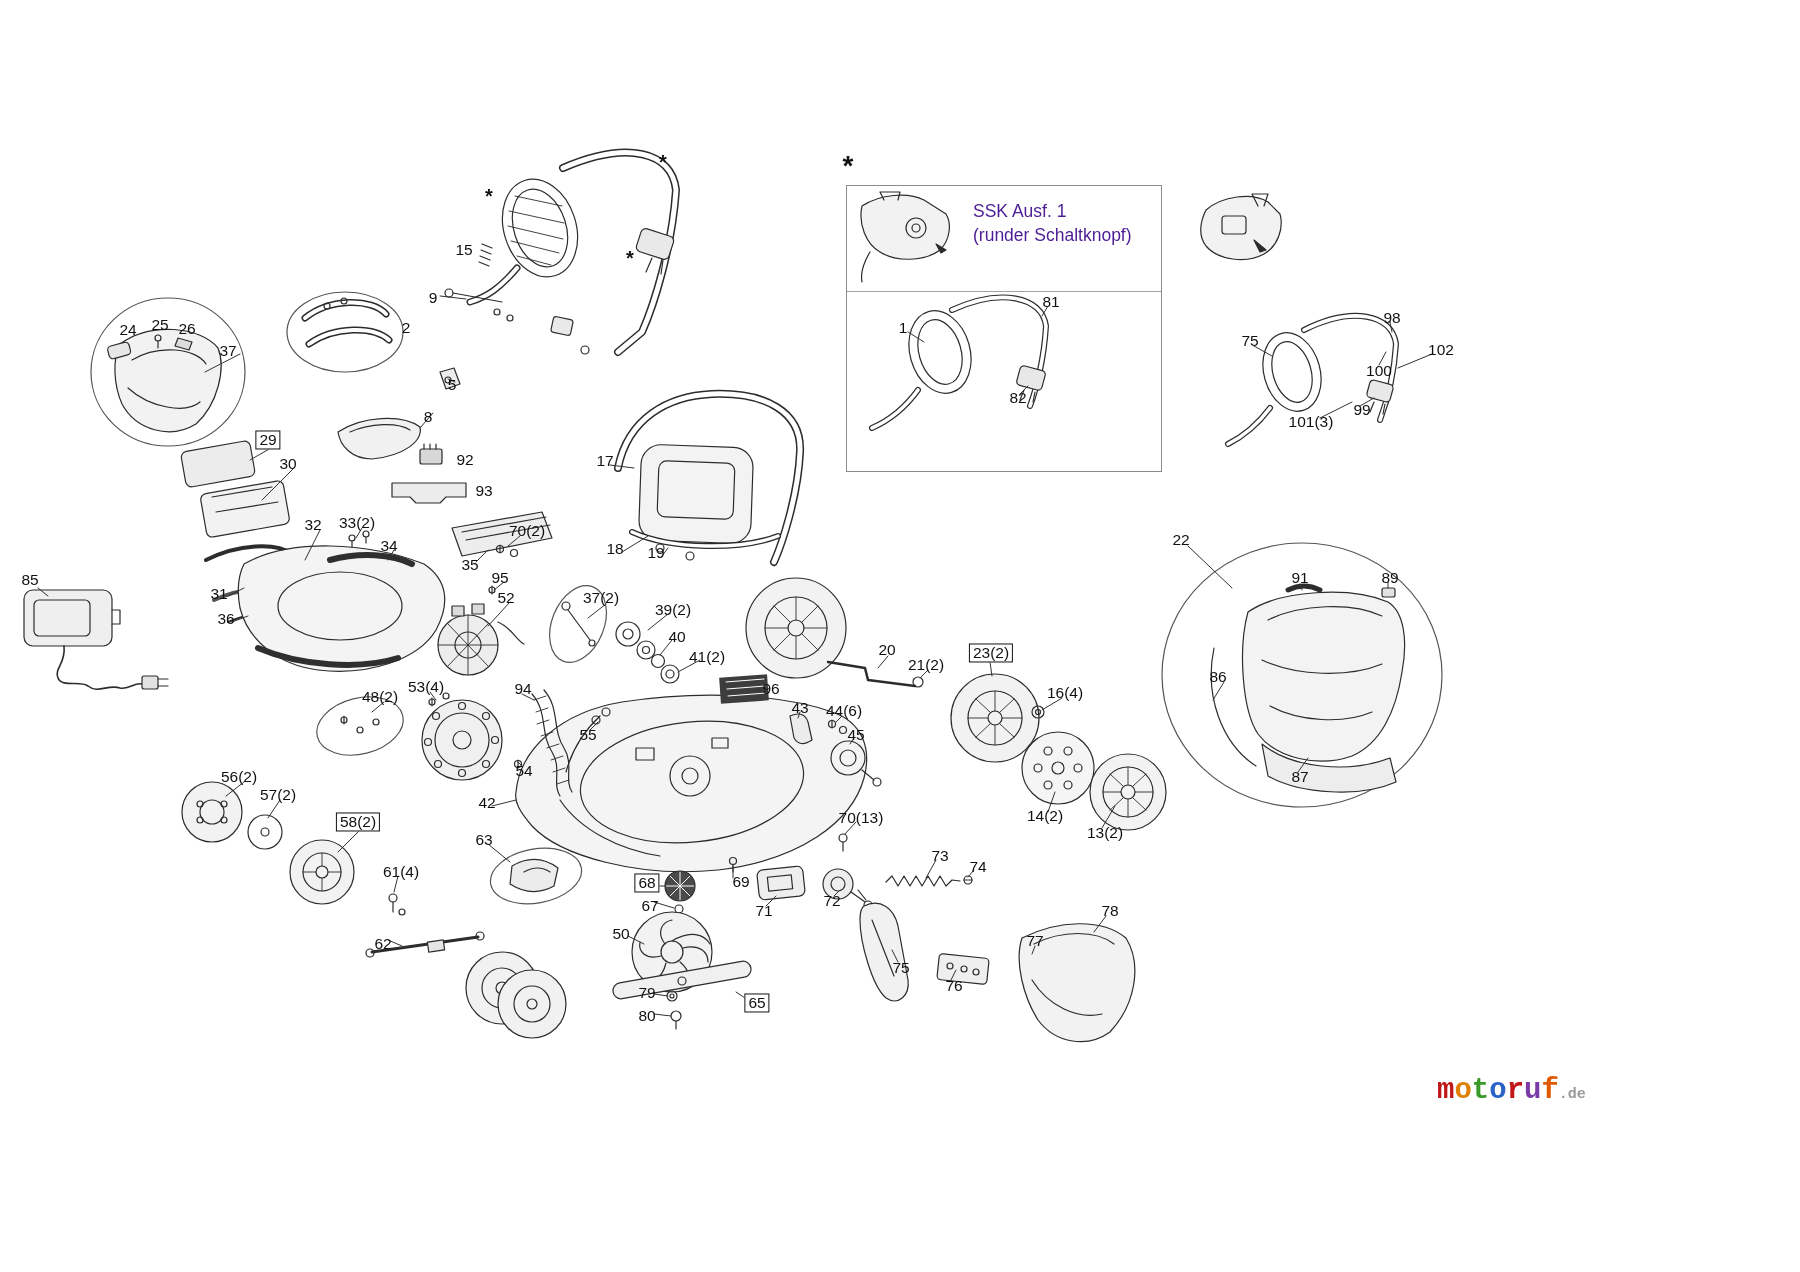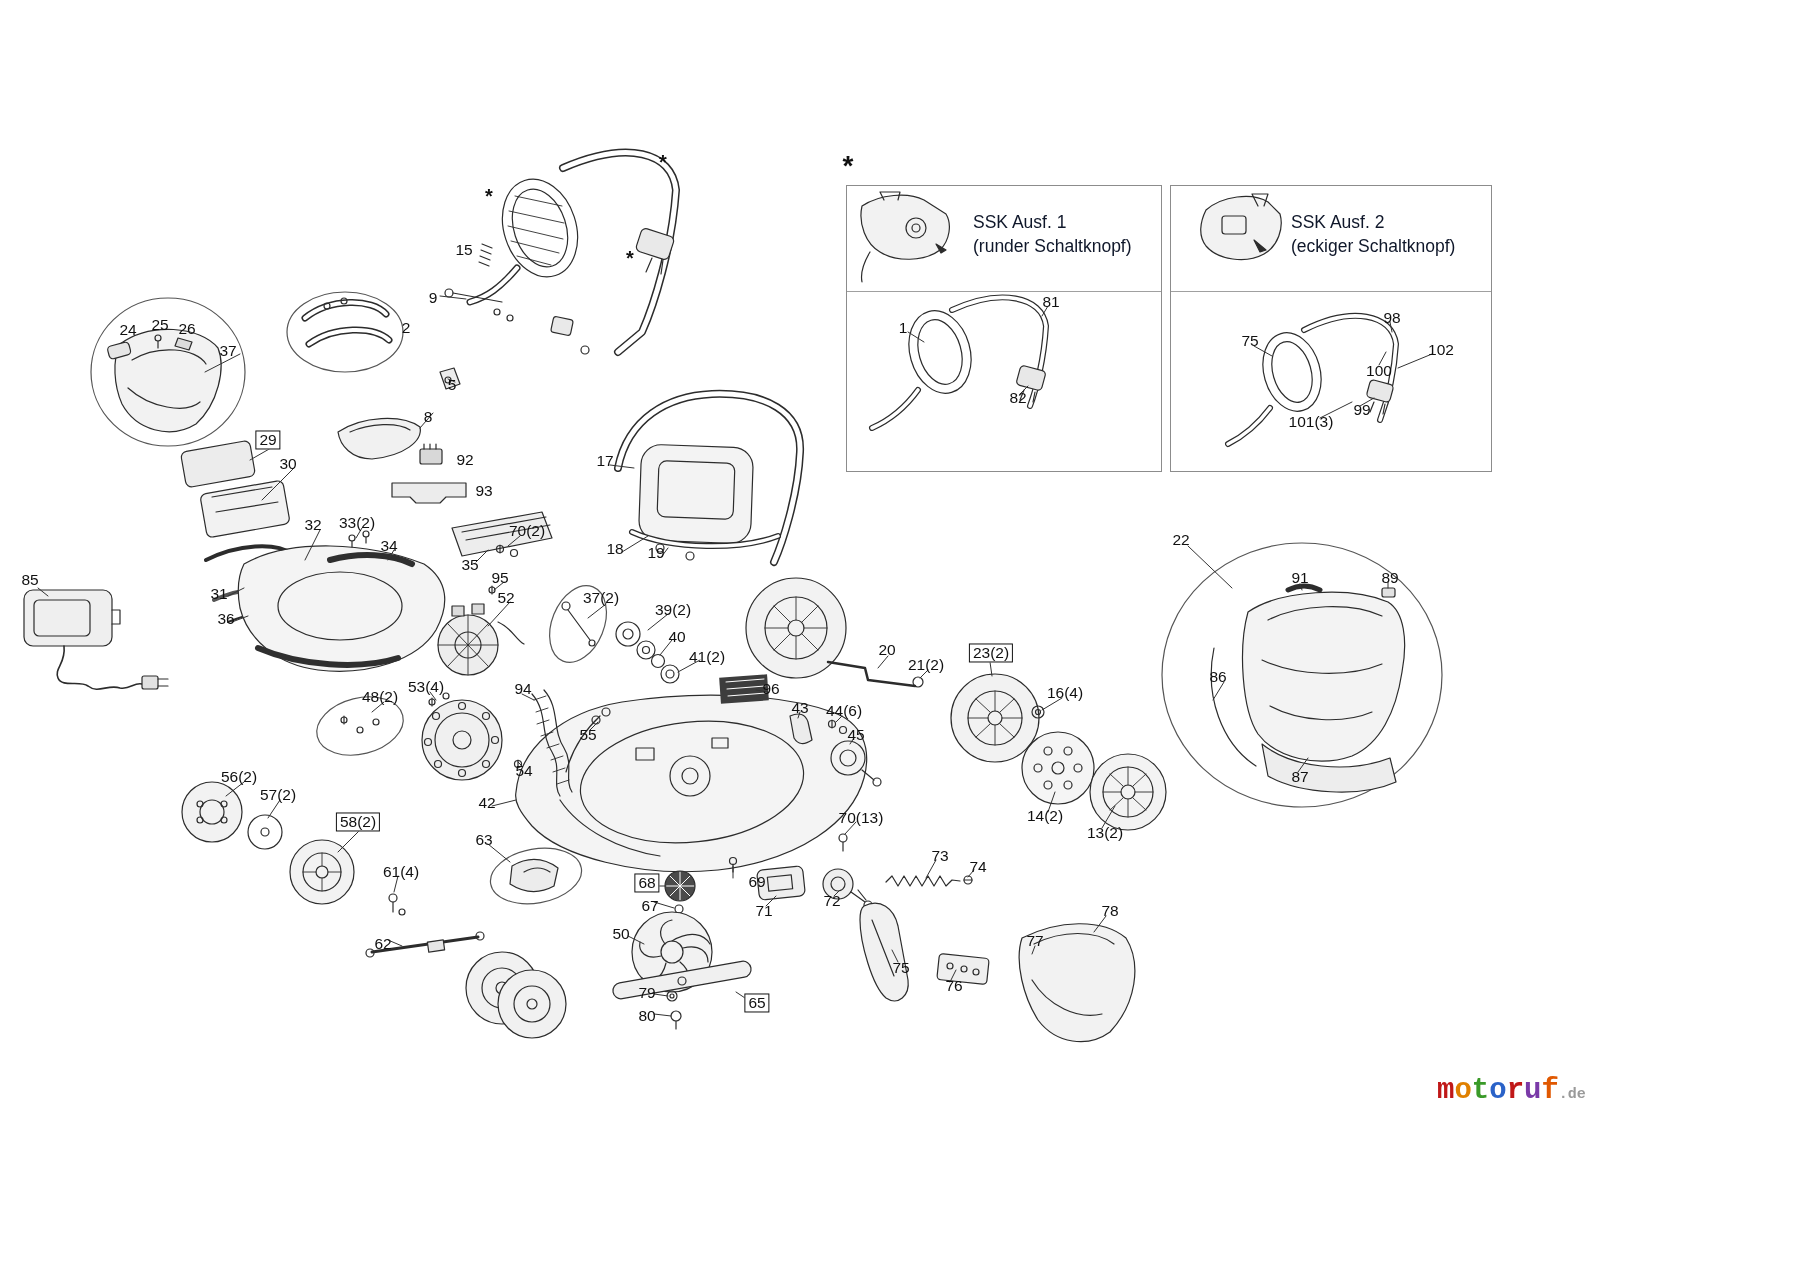--- a/index.html
+++ b/index.html
@@ -18,21 +18,21 @@
   }
   .part-label.boxed{
     border:1.3px solid #111;padding:0 3px;background:#fff;
   }
   .part-label.asterisk{font-size:20px;font-weight:bold;}
   .part-label.asterisk-big{font-size:28px;font-weight:bold;}
   .inset{
     position:absolute;border:1.3px solid #8c8c8c;background:transparent;
   }
   .inset .divider{position:absolute;left:0;right:0;top:105px;border-top:1px solid #a0a0a0;}
-  .inset-text{position:absolute;font-size:17.5px;line-height:1.35;color:#0f172a;margin-top:11px;}
+  .inset-text{position:absolute;font-size:17.5px;line-height:1.35;color:#4c1d95;}
   #inset1 .inset-text{left:126px;top:14px;}
   #inset2 .inset-text{left:120px;top:14px;}
   .logo{
     position:absolute;left:1437px;top:1074px;
     font-family:Liberation Mono, monospace;font-weight:bold;font-size:29px;letter-spacing:0px;
     white-space:nowrap;
   }
   .logo .suffix{font-size:15px;font-weight:bold;vertical-align:baseline;}
 </style>
 </head>
@@ -393,27 +393,20 @@
   </svg>
 
   <div class="inset" id="inset1" style="left:846px;top:185px;width:314px;height:285px;">
     <div class="divider"></div>
     <div class="inset-text">
       <div>SSK Ausf. 1</div>
       <div>(runder Schaltknopf)</div>
     </div>
   </div>
 
-  <div class="inset" id="inset2" style="left:1170px;top:185px;width:320px;height:285px;">
-    <div class="divider"></div>
-    <div class="inset-text">
-      <div>SSK Ausf. 2</div>
-      <div>(eckiger Schaltknopf)</div>
-    </div>
-  </div>
 
   <div id="label-layer">
       <div class="part-label" style="left: 128px; top: 330px;">24</div>
       <div class="part-label" style="left: 160px; top: 325px;">25</div>
       <div class="part-label" style="left: 187px; top: 329px;">26</div>
       <div class="part-label" style="left: 228px; top: 351px;">37</div>
       <div class="part-label" style="left: 406px; top: 328px;">2</div>
       <div class="part-label" style="left: 464px; top: 250px;">15</div>
       <div class="part-label" style="left: 433px; top: 298px;">9</div>
       <div class="part-label" style="left: 452px; top: 385px;">5</div>
@@ -453,21 +446,21 @@
       <div class="part-label" style="left: 524px; top: 771px;">54</div>
       <div class="part-label" style="left: 1065px; top: 693px;">16(4)</div>
       <div class="part-label" style="left: 487px; top: 803px;">42</div>
       <div class="part-label" style="left: 239px; top: 777px;">56(2)</div>
       <div class="part-label" style="left: 278px; top: 795px;">57(2)</div>
       <div class="part-label boxed" style="left: 358px; top: 822px;">58(2)</div>
       <div class="part-label" style="left: 401px; top: 872px;">61(4)</div>
       <div class="part-label" style="left: 484px; top: 840px;">63</div>
       <div class="part-label boxed" style="left: 647px; top: 883px;">68</div>
       <div class="part-label" style="left: 650px; top: 906px;">67</div>
-      <div class="part-label" style="left: 757px; top: 882px;">69</div>
+      <div class="part-label" style="left: 741px; top: 882px;">69</div>
       <div class="part-label" style="left: 861px; top: 818px;">70(13)</div>
       <div class="part-label" style="left: 764px; top: 911px;">71</div>
       <div class="part-label" style="left: 832px; top: 901px;">72</div>
       <div class="part-label" style="left: 940px; top: 856px;">73</div>
       <div class="part-label" style="left: 978px; top: 867px;">74</div>
       <div class="part-label" style="left: 1045px; top: 816px;">14(2)</div>
       <div class="part-label" style="left: 1105px; top: 833px;">13(2)</div>
       <div class="part-label" style="left: 383px; top: 944px;">62</div>
       <div class="part-label" style="left: 621px; top: 934px;">50</div>
       <div class="part-label" style="left: 647px; top: 993px;">79</div>

